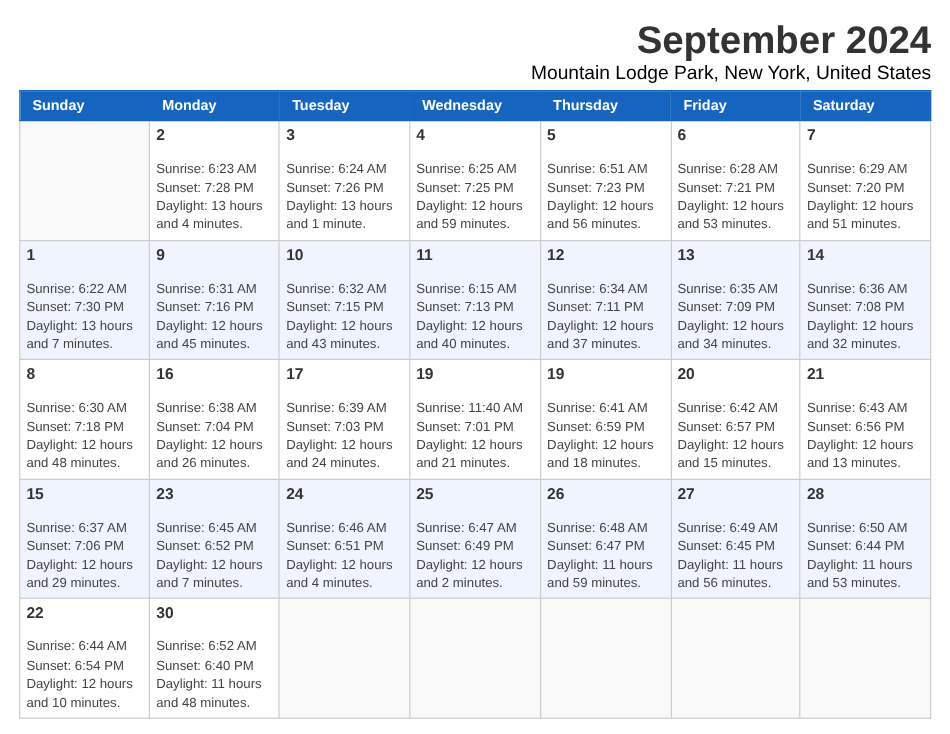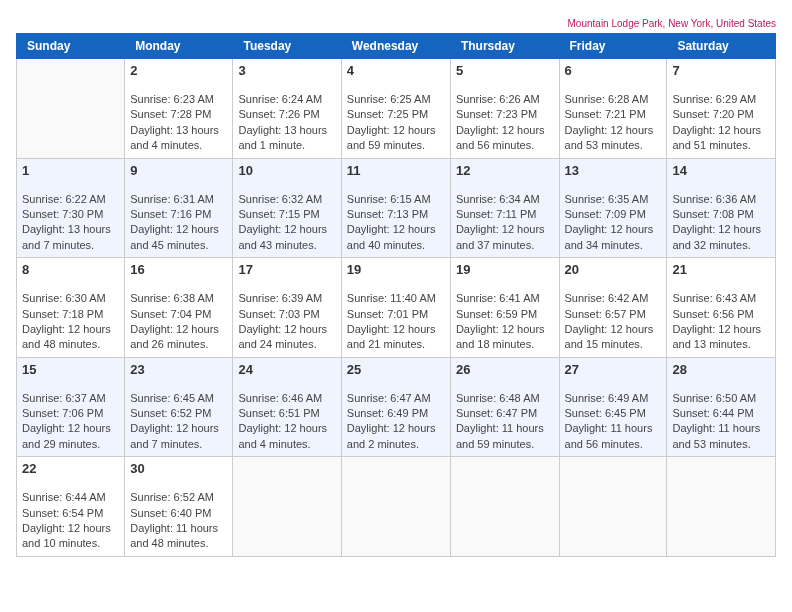--- a/index.html
+++ b/index.html
@@ -29,22 +29,22 @@
       text-align: right;
       flex: 1;
     }
     .month-title {
       font-size: 32px;
       font-weight: bold;
       color: #333;
       line-height: 1.1;
     }
     .location-title {
-      font-size: 10px;
-      color: #be185d;
+      font-size: 16px;
+      color: #000000;
       margin-top: 2px;
     }
     .calendar {
       width: 100%;
       border-collapse: collapse;
       font-size: 10px;
     }
     .calendar th {
       background-color: #1565c0;
       color: #fff;
@@ -85,20 +85,21 @@
     }
     .row-even td.empty, .row-odd td.empty {
       background: #f9f9f9;
     }
   </style>
 </head>
 <body>
 
 <div class="header-area">
   <div class="title-area">
+    <div class="month-title">September 2024</div>
     <div class="location-title">Mountain Lodge Park, New York, United States</div>
   </div>
 </div>
 
 <table class="calendar">
   <thead>
     <tr>
       <th>Sunday</th>
       <th>Monday</th>
       <th>Tuesday</th>
@@ -131,21 +132,21 @@
           <span class="day-num">4</span>
           <div class="day-info">
             <div>Sunrise: 6:25 AM</div>
             <div>Sunset: 7:25 PM</div>
             <div>Daylight: 12 hours and 59 minutes.</div>
           </div>
         </td>
         <td>
           <span class="day-num">5</span>
           <div class="day-info">
-            <div>Sunrise: 6:26 AM</div>
+            <div>Sunrise: 6:51 AM</div>
             <div>Sunset: 7:23 PM</div>
             <div>Daylight: 12 hours and 56 minutes.</div>
           </div>
         </td>
         <td>
           <span class="day-num">6</span>
           <div class="day-info">
             <div>Sunrise: 6:28 AM</div>
             <div>Sunset: 7:21 PM</div>
             <div>Daylight: 12 hours and 53 minutes.</div>

